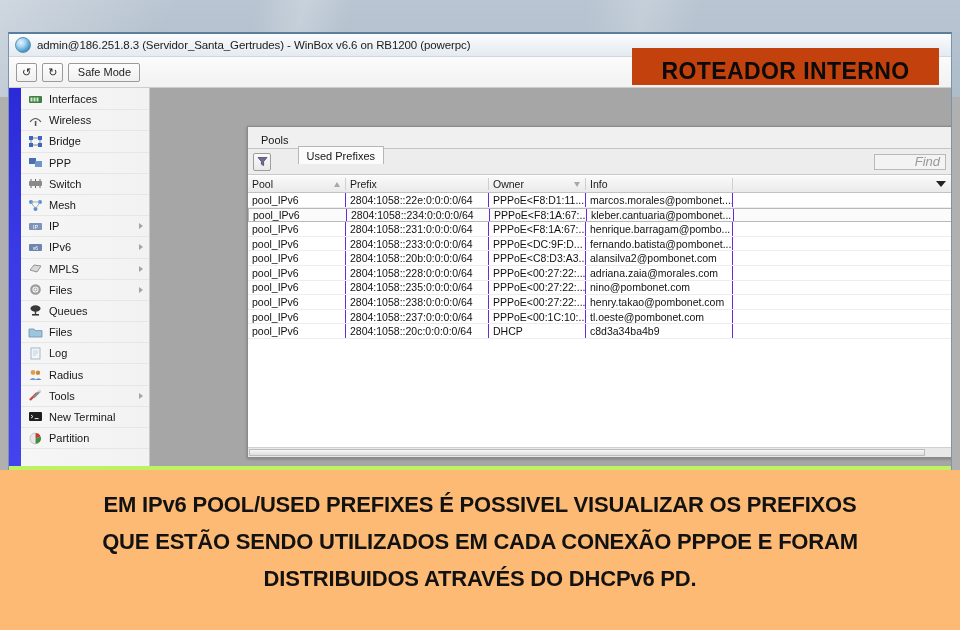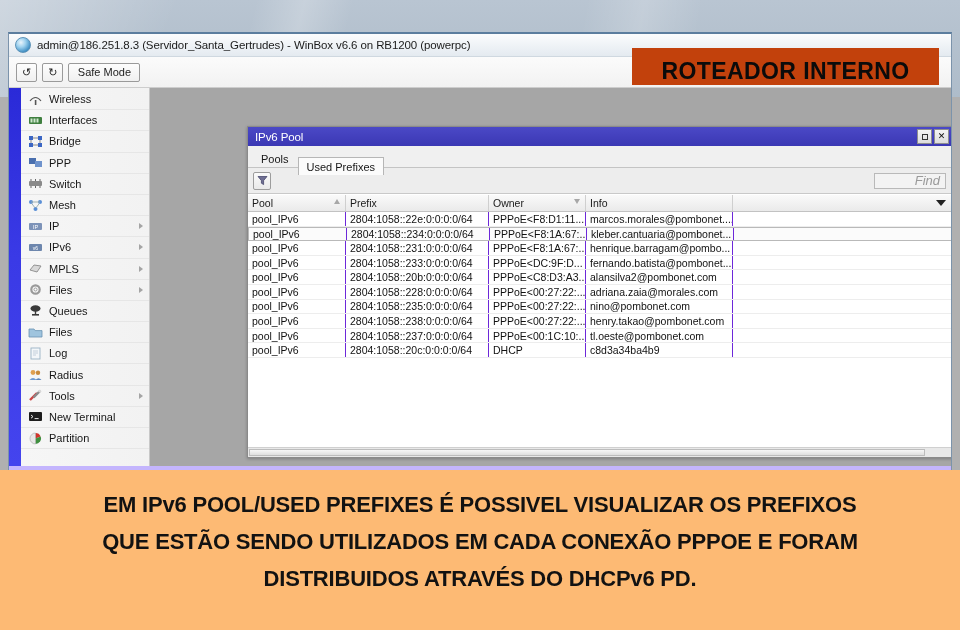--- a/index.html
+++ b/index.html
@@ -17,21 +17,21 @@
     background:
       linear-gradient(112deg, rgba(255,255,255,.32) 0%, rgba(255,255,255,0) 18%),
       linear-gradient(104deg, rgba(255,255,255,0) 26%, rgba(255,255,255,.22) 31%, rgba(255,255,255,0) 36%),
       linear-gradient(100deg, rgba(255,255,255,0) 60%, rgba(255,255,255,.18) 66%, rgba(255,255,255,0) 72%),
       linear-gradient(180deg, #b9c5d2 0%, #b4c1ce 40%, #aebcca 100%);
   }
 
   
   .winbox{
     position:absolute;left:8px;top:32px;width:944px;height:524px;
-    background:#c4b5fd;
+    background:#bef264;
     border:1px solid #7b93ab;
     border-top:2px solid #5b7d9e;
     box-sizing:border-box;
     overflow:hidden;
   }
   .wb-title{
     height:22px;display:flex;align-items:center;gap:6px;
     padding:0 6px;
     background:linear-gradient(180deg,#fbfcfd 0%,#eef2f6 55%,#e4eaf0 100%);
     border-bottom:1px solid #cfd8e0;
@@ -119,21 +119,21 @@
     padding-left:4px;
   }
   .tab{
     height:18px;padding:0 8px;display:flex;align-items:center;
     font-size:11px;color:#161616;
     border:1px solid transparent;border-bottom:none;
     box-sizing:border-box;
   }
   .tab.active{
     background:#fbfbfb;border-color:#b6b6b6;
-    position:relative;top:8px;
+    position:relative;top:16px;
   }
 
   .ch-filter{
     height:25px;flex:0 0 25px;display:flex;align-items:center;
     justify-content:space-between;
     background:#ededed;border-bottom:1px solid #c9c9c9;
     padding:0 6px 0 5px;
   }
   .filt-btn{
     width:18px;height:18px;display:flex;align-items:center;justify-content:center;
@@ -147,20 +147,21 @@
   }
   .find-box span{font-size:13px;color:#9a9a9a;font-style:italic;}
 
   
   .tbl-wrap{flex:1 1 auto;background:#fff;overflow:hidden;position:relative;
             border-top:1px solid #fff;}
   .thead{
     display:flex;height:16px;
     background:linear-gradient(180deg,#fafafa 0%,#eaeaea 100%);
     border-bottom:1px solid #c2c2c2;
+    align-items:center;
   }
   .th{
     font-size:10.5px;color:#1a1a1a;
     padding:0 4px;display:flex;align-items:center;
     border-right:1px solid #cfcfcf;box-sizing:border-box;
     position:relative;overflow:hidden;white-space:nowrap;
   }
   .th .sort{
     position:absolute;right:5px;top:4px;width:0;height:0;
     border-left:3.5px solid transparent;border-right:3.5px solid transparent;
@@ -245,33 +246,33 @@
       <div class="tb-btn">↻</div>
       <div class="tb-btn safe">Safe Mode</div>
     </div>
 
     <div class="wb-body">
       <div class="accent-bar"></div>
 
       <div class="menu" id="menu">
           <div class="m-item">
             <span class="m-ico"><svg width="15" height="13" viewBox="0 0 15 13" aria-hidden="true">
-                <path d="M2 8 Q7.5 1 13 8" stroke="#555" stroke-width="1.1" fill="none"></path>
-                <rect x="6.8" y="7" width="1.6" height="5" fill="#555"></rect>
-              </svg></span>
-            <span class="m-lbl">Wireless</span>
-          </div>
-          <div class="m-item">
-            <span class="m-ico"><svg width="15" height="13" viewBox="0 0 15 13" aria-hidden="true">
                 <rect x="1" y="3" width="13" height="7" rx="1" fill="#3f7f3f"></rect>
                 <rect x="2.5" y="4.5" width="2" height="4" fill="#cfe8cf"></rect>
                 <rect x="5.5" y="4.5" width="2" height="4" fill="#cfe8cf"></rect>
                 <rect x="8.5" y="4.5" width="2" height="4" fill="#cfe8cf"></rect>
               </svg></span>
             <span class="m-lbl">Interfaces</span>
+          </div>
+          <div class="m-item">
+            <span class="m-ico"><svg width="15" height="13" viewBox="0 0 15 13" aria-hidden="true">
+                <path d="M2 8 Q7.5 1 13 8" stroke="#555" stroke-width="1.1" fill="none"></path>
+                <rect x="6.8" y="7" width="1.6" height="5" fill="#555"></rect>
+              </svg></span>
+            <span class="m-lbl">Wireless</span>
           </div>
           <div class="m-item">
             <span class="m-ico"><svg width="15" height="13" viewBox="0 0 15 13" aria-hidden="true">
                 <rect x="1" y="1" width="4" height="4" fill="#3b66c4"></rect>
                 <rect x="10" y="1" width="4" height="4" fill="#3b66c4"></rect>
                 <rect x="1" y="8" width="4" height="4" fill="#3b66c4"></rect>
                 <rect x="10" y="8" width="4" height="4" fill="#3b66c4"></rect>
                 <path d="M5 3h5M5 10h5M3 5v3M12 5v3" stroke="#888" stroke-width="1"></path>
               </svg></span>
             <span class="m-lbl">Bridge</span>
@@ -384,27 +385,20 @@
                 <path d="M7.5 6.5 L7.5 12 A5.5 5.5 0 0 1 7.5 1 Z" fill="#e8e8e8" stroke="#999" stroke-width=".5"></path>
               </svg></span>
             <span class="m-lbl">Partition</span>
           </div>
         </div>
 
       <div class="workspace">
 
         <div class="child">
 
-          <div class="ch-title">
-            <div class="ch-title-text">IPv6 Pool</div>
-            <div class="ch-btn">
-                <span class="sq"></span>
-              </div>
-            <div class="ch-btn">✕</div>
-          </div>
 
           <div class="ch-tabs" id="tabs">
               <div class="tab">Pools</div>
               <div class="tab active">Used Prefixes</div>
             </div>
 
           <div class="ch-filter">
             <div class="filt-btn">
               <svg width="11" height="11" viewBox="0 0 11 11" aria-hidden="true">
                 <path d="M1 1.5 H10 L6.6 5.6 V9.6 L4.4 8.2 V5.6 Z" fill="#6f6f93" stroke="#3b3b63" stroke-width="0.7" stroke-linejoin="round"></path>

